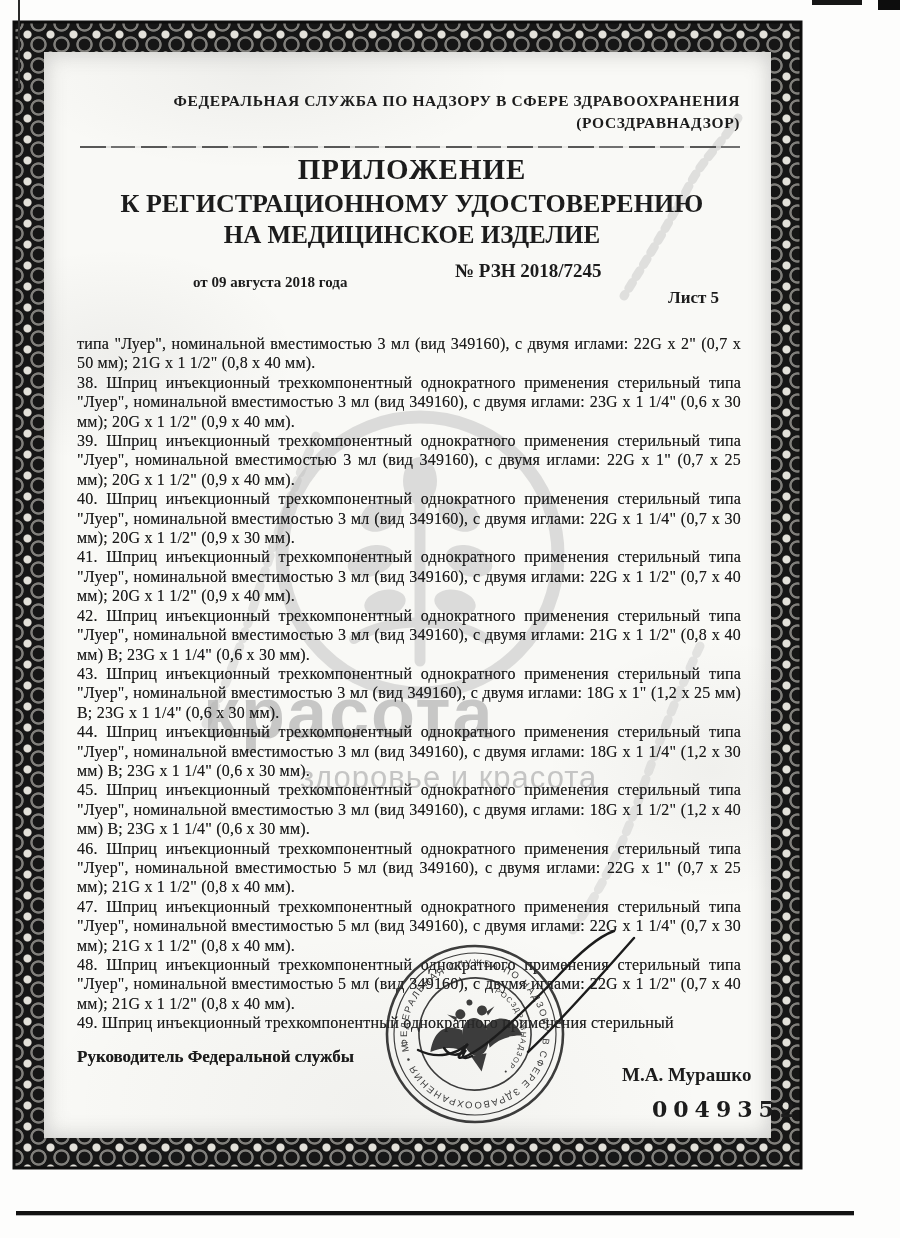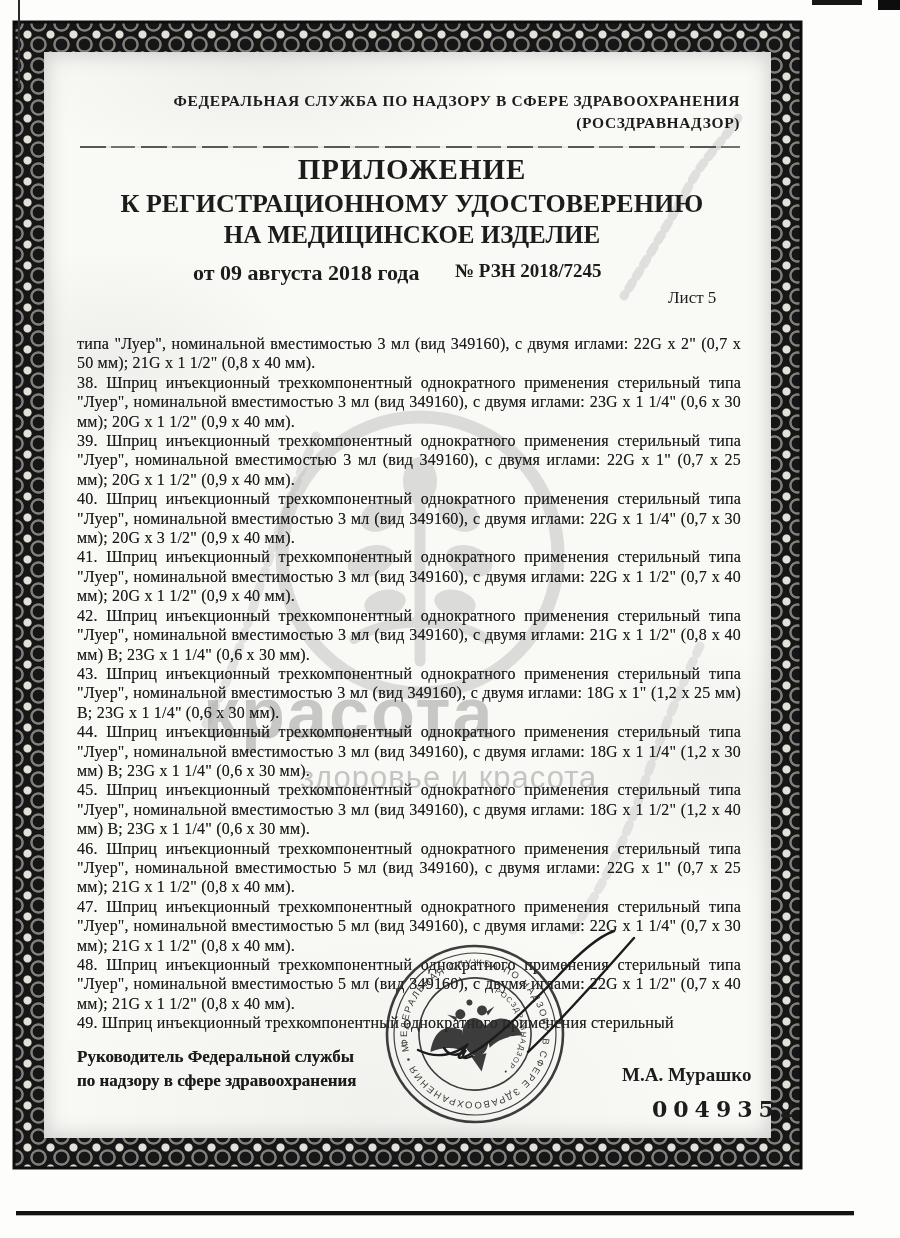--- a/index.html
+++ b/index.html
@@ -26,23 +26,23 @@
   
   .agency{position:absolute;left:60px;width:680px;text-align:right;font-weight:bold;
           font-size:15.5px;letter-spacing:.6px;}
   .agency1{top:92px;} .agency2{top:114px;}
   .rule-dashed{position:absolute;left:80px;top:146px;width:660px;height:2px;opacity:.85;
           background:repeating-linear-gradient(90deg,#3b3b3b 0 26px, rgba(59,59,59,.15) 26px 31px, #585858 31px 55px, rgba(59,59,59,.1) 55px 61px);}
   .title{position:absolute;left:72px;width:680px;text-align:center;font-weight:bold;}
   .title1{top:153px;font-size:29px;letter-spacing:1px;}
   .title2{top:189px;font-size:26px;}
   .title3{top:221px;font-size:25px;}
-  .date-label{position:absolute;left:193px;top:260px;font-size:22px;font-weight:bold;}
+  .date-label{position:absolute;left:193px;top:274px;font-size:15px;font-weight:bold;}
   .number-label{position:absolute;left:455px;top:260px;font-size:19px;font-weight:bold;}
-  .sheet-label{position:absolute;left:668px;top:288px;font-size:17px;font-weight:normal;}
+  .sheet-label{position:absolute;left:668px;top:288px;font-size:17px;font-weight:bold;}
 
   
   .body-text{position:absolute;left:77px;top:334px;width:664px;font-size:16px;
              line-height:19.4px;text-align:justify;letter-spacing:.2px;
              text-shadow:0 0 .4px rgba(20,20,20,.55);}
   .body-text p{margin:0;padding:0;}
 
   
   .signer-title{position:absolute;left:77px;font-size:17px;font-weight:bold;text-shadow:0 0 .4px rgba(20,20,20,.6);}
   .signer-line1{top:1047px;} .signer-line2{top:1071px;}
@@ -118,34 +118,33 @@
   <div class="title title3">НА МЕДИЦИНСКОЕ ИЗДЕЛИЕ</div>
 
   <div class="date-label">от 09 августа 2018 года</div>
   <div class="number-label">№  РЗН 2018/7245</div>
   <div class="sheet-label">Лист 5</div>
 
   <div class="body-text">
       <p>типа "Луер", номинальной вместимостью 3 мл (вид 349160), с двумя иглами: 22G x 2" (0,7 x 50 мм); 21G x 1 1/2" (0,8 x 40 мм).</p>
       <p>38. Шприц инъекционный трехкомпонентный однократного применения стерильный типа "Луер", номинальной вместимостью 3 мл (вид 349160), с двумя иглами: 23G x 1 1/4" (0,6 x 30 мм); 20G x 1 1/2" (0,9 x 40 мм).</p>
       <p>39. Шприц инъекционный трехкомпонентный однократного применения стерильный типа "Луер", номинальной вместимостью 3 мл (вид 349160), с двумя иглами: 22G x 1" (0,7 x 25 мм); 20G x 1 1/2" (0,9 x 40 мм).</p>
-      <p>40. Шприц инъекционный трехкомпонентный однократного применения стерильный типа "Луер", номинальной вместимостью 3 мл (вид 349160), с двумя иглами: 22G x 1 1/4" (0,7 x 30 мм); 20G x 3 1/2" (0,9 x 40 мм).</p>
+      <p>40. Шприц инъекционный трехкомпонентный однократного применения стерильный типа "Луер", номинальной вместимостью 3 мл (вид 349160), с двумя иглами: 22G x 1 1/4" (0,7 x 30 мм); 20G x 1 1/2" (0,9 x 30 мм).</p>
       <p>41. Шприц инъекционный трехкомпонентный однократного применения стерильный типа "Луер", номинальной вместимостью 3 мл (вид 349160), с двумя иглами: 22G x 1 1/2" (0,7 x 40 мм); 20G x 1 1/2" (0,9 x 40 мм).</p>
       <p>42. Шприц инъекционный трехкомпонентный однократного применения стерильный типа "Луер", номинальной вместимостью 3 мл (вид 349160), с двумя иглами: 21G x 1 1/2" (0,8 x 40 мм) В; 23G x 1 1/4" (0,6 x 30 мм).</p>
       <p>43. Шприц инъекционный трехкомпонентный однократного применения стерильный типа "Луер", номинальной вместимостью 3 мл (вид 349160), с двумя иглами: 18G x 1" (1,2 x 25 мм) В; 23G x 1 1/4" (0,6 x 30 мм).</p>
       <p>44. Шприц инъекционный трехкомпонентный однократного применения стерильный типа "Луер", номинальной вместимостью 3 мл (вид 349160), с двумя иглами: 18G x 1 1/4" (1,2 x 30 мм) В; 23G x 1 1/4" (0,6 x 30 мм).</p>
       <p>45. Шприц инъекционный трехкомпонентный однократного применения стерильный типа "Луер", номинальной вместимостью 3 мл (вид 349160), с двумя иглами: 18G x 1 1/2" (1,2 x 40 мм) В; 23G x 1 1/4" (0,6 x 30 мм).</p>
       <p>46. Шприц инъекционный трехкомпонентный однократного применения стерильный типа "Луер", номинальной вместимостью 5 мл (вид 349160), с двумя иглами: 22G x 1" (0,7 x 25 мм); 21G x 1 1/2" (0,8 x 40 мм).</p>
       <p>47. Шприц инъекционный трехкомпонентный однократного применения стерильный типа "Луер", номинальной вместимостью 5 мл (вид 349160), с двумя иглами: 22G x 1 1/4" (0,7 x 30 мм); 21G x 1 1/2" (0,8 x 40 мм).</p>
       <p>48. Шприц инъекционный трехкомпонентный однократного применения стерильный типа "Луер", номинальной вместимостью 5 мл (вид 349160), с двумя иглами: 22G x 1 1/2" (0,7 x 40 мм); 21G x 1 1/2" (0,8 x 40 мм).</p>
       <p>49. Шприц инъекционный трехкомпонентный однократного применения стерильный</p>
     </div>
 
   <div class="signer-title signer-line1">Руководитель Федеральной службы</div>
-  <div class="signer-title signer-line2">по надзору в сфере здравоохранения</div>
   <div class="signer-name">М.А. Мурашко</div>
   <div class="form-number">0049352</div>
 
   <svg class="stamp" viewBox="0 0 184 184">
     <defs>
       <path id="ringPath" d="M92,92 m-68,0 a68,68 0 1,1 136,0 a68,68 0 1,1 -136,0"></path>
       <path id="innerPath" d="M92,92 m-46,0 a46,46 0 1,1 92,0 a46,46 0 1,1 -92,0"></path>
     </defs>
     <g fill="none" stroke="#2d2d2d">
       <circle cx="92" cy="92" r="88" stroke-width="2.6"></circle>

